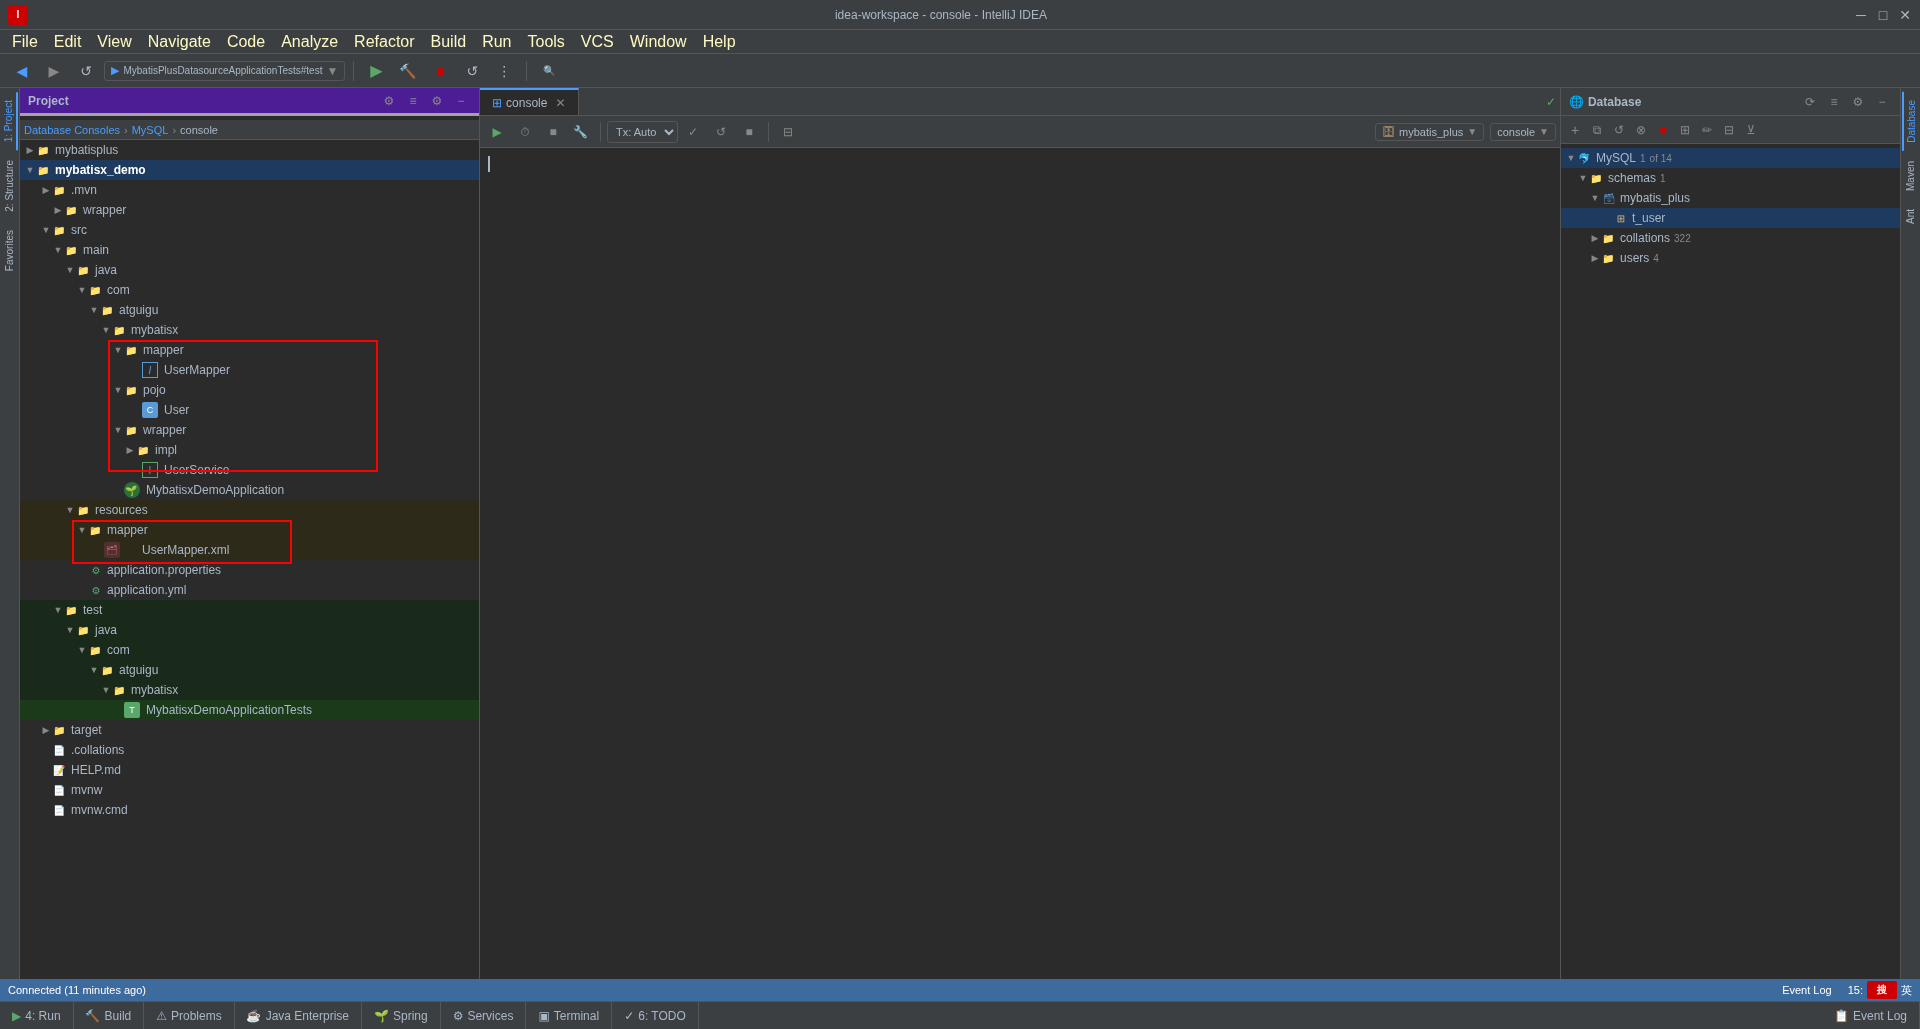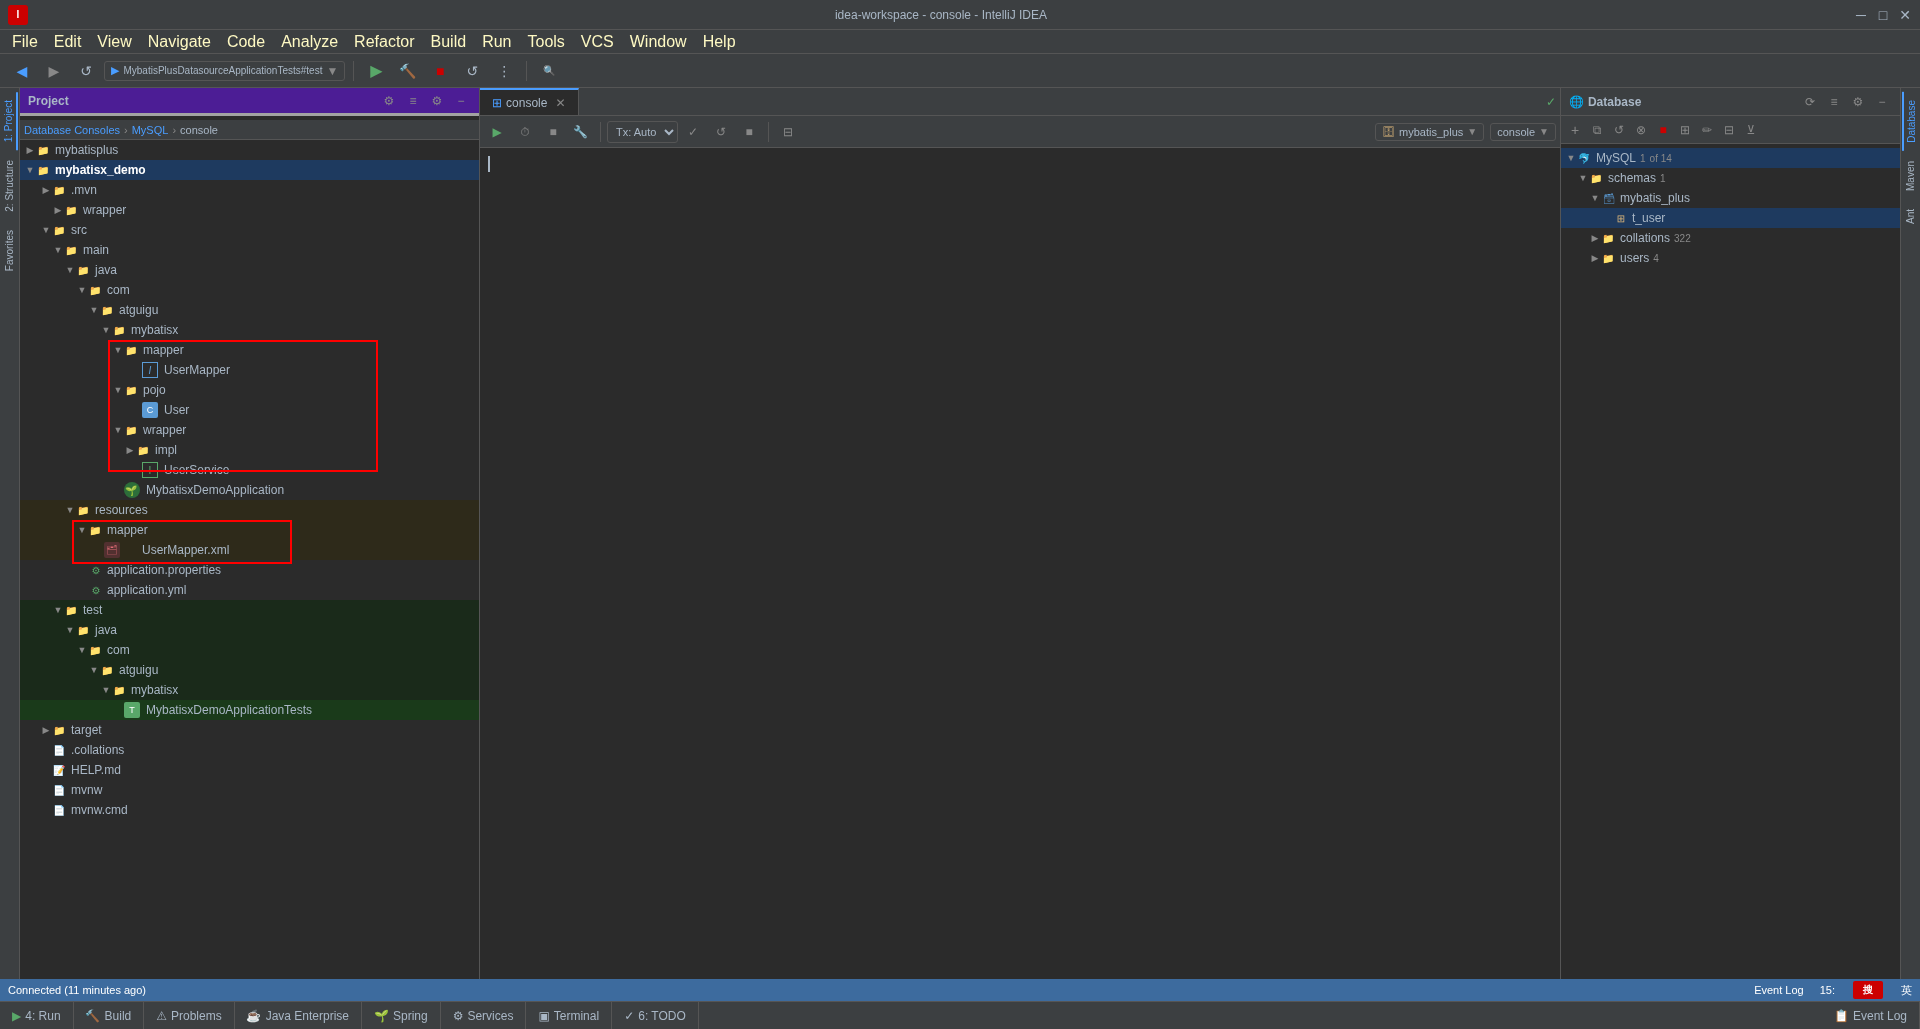--- a/index.html
+++ b/index.html
@@ -484,21 +484,21 @@
       <div style="writing-mode:vertical-rl;transform:rotate(180deg);padding:8px 2px;cursor:pointer;font-size:10px;color:#a9b7c6;margin-top:2px;">Maven</div>
       <div style="writing-mode:vertical-rl;transform:rotate(180deg);padding:8px 2px;cursor:pointer;font-size:10px;color:#a9b7c6;margin-top:2px;">Ant</div>
     </div>
 
   </div>
 
   <div style="display:flex;align-items:center;height:22px;background:#3d6b9e;padding:0 8px;font-size:11px;color:#fff;">
     <span>Connected (11 minutes ago)</span>
     <div style="flex:1;"></div>
     <span style="cursor:pointer;">Event Log</span>
-    <div style="display:flex;align-items:center;gap:18px;margin-left:16px;">
+    <div style="display:flex;align-items:center;gap:4px;margin-left:16px;">
       <span>15:</span>
       <div style="width:30px;height:18px;background:#cc0000;display:flex;align-items:center;justify-content:center;font-size:10px;font-weight:bold;border-radius:2px;">搜</div>
       <span>英</span>
     </div>
   </div>
 
   <div style="display:flex;align-items:center;height:28px;background:#3c3f41;border-top:1px solid #555;">
     <div class="bottom-tab">
       <span style="color:#59a869;">▶</span>
       <span>4: Run</span>

